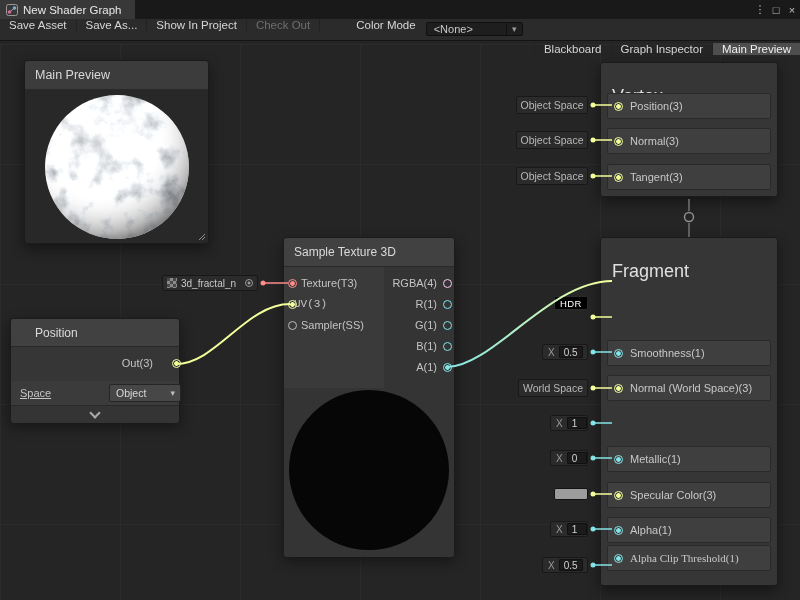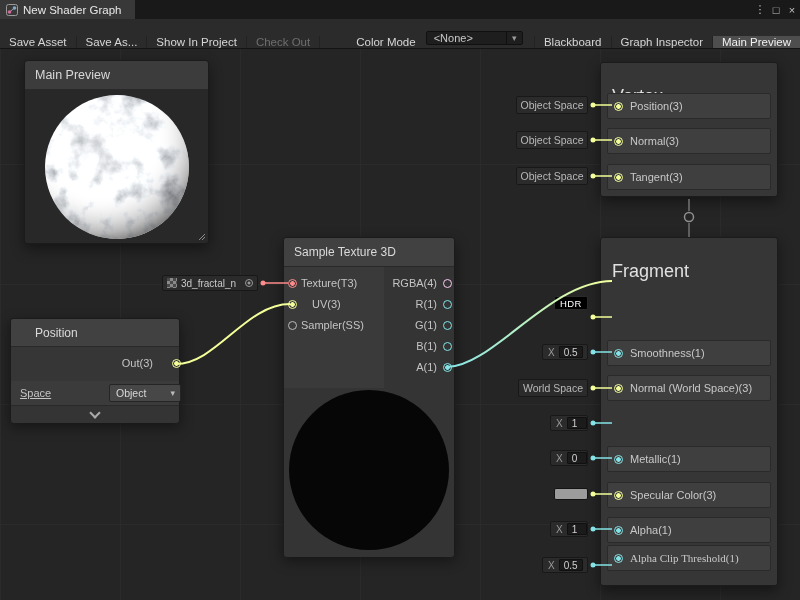--- a/index.html
+++ b/index.html
@@ -6,21 +6,21 @@
   html,body{width:800px;height:600px;overflow:hidden;}
   body{position:relative;background:#252525;font-family:"Liberation Sans",sans-serif;color:#CCC;}
 
   
   .titlebar{position:absolute;left:0;top:0;width:800px;height:19px;background:#191919;display:flex;align-items:stretch;z-index:40;}
   .tab{display:flex;align-items:center;gap:5px;background:#383838;padding:0 14px 0 6px;font-size:11.5px;color:#E8E8E8;}
   .win-controls{margin-left:auto;display:flex;align-items:center;color:#C2C2C2;font-size:11px;}
   .win-controls span{width:16px;text-align:center;cursor:default;}
 
   
-  .toolbar{position:absolute;left:0;top:19px;width:800px;height:30px;background:#2B2B2B;border-bottom:1px solid #141414;display:flex;align-items:flex-end;font-size:11.5px;color:#D6D6D6;z-index:40;}
+  .toolbar{position:absolute;left:0;top:19px;width:800px;height:22px;background:#2B2B2B;border-bottom:1px solid #141414;display:flex;align-items:flex-start;font-size:11.5px;color:#D6D6D6;z-index:40;}
   .tbtn{display:flex;align-items:center;padding:0 9px;border-right:1px solid #222;white-space:nowrap;}
   .tbtn.disabled{color:#6E6E6E;}
   .tbtn.bl{border-right:none;border-left:1px solid #222;}
   .tbtn.active{background:#4E4E4E;color:#F0F0F0;}
   .cm-label{display:flex;align-items:center;margin-left:32px;padding:0 4px;}
   .dropdown{width:97px;margin:3px 0 3px 6px;background:#1E1E1E;border:1px solid #101010;border-radius:2px;display:flex;align-items:center;padding-left:7px;font-size:11px;color:#C8C8C8;}
   .dropdown .dd-arrow{margin-left:auto;width:16px;align-self:stretch;border-left:1px solid #101010;display:flex;align-items:center;justify-content:center;font-size:9px;color:#9A9A9A;}
   .tb-right{margin-left:auto;display:flex;align-items:stretch;margin-top:24px;}
 
   
@@ -242,21 +242,21 @@
 <div class="gnode" style="left:283px;top:237px;width:172px;height:319px;">
   <div class="snode-title">
       <span>Sample Texture 3D</span>
     </div>
   <div class="sbody-left"></div>
   <div class="sbody-right"></div>
 
   <span class="port t3 on" style="left:4px;top:41px;"></span>
   <span class="slabel" style="left:17px;top:39px;">Texture(T3)</span>
   <span class="port v3 on" style="left:4px;top:62px;"></span>
-  <span class="slabel" style="left:28px;top:60px;">UV(3)</span>
+  <span class="slabel" style="left:10px;top:60px;font-family:Liberation Mono, monospace;">UV(3)</span>
   <span class="port ss" style="left:4px;top:83px;"></span>
   <span class="slabel" style="left:17px;top:81px;">Sampler(SS)</span>
 
   <span class="port v4" style="left:159px;top:41px;"></span>
   <span class="slabel" style="right:17px;top:39px;">RGBA(4)</span>
   <span class="port v1" style="left:159px;top:62px;"></span>
   <span class="slabel" style="right:17px;top:60px;">R(1)</span>
   <span class="port v1" style="left:159px;top:83px;"></span>
   <span class="slabel" style="right:17px;top:81px;">G(1)</span>
   <span class="port v1" style="left:159px;top:104px;"></span>

